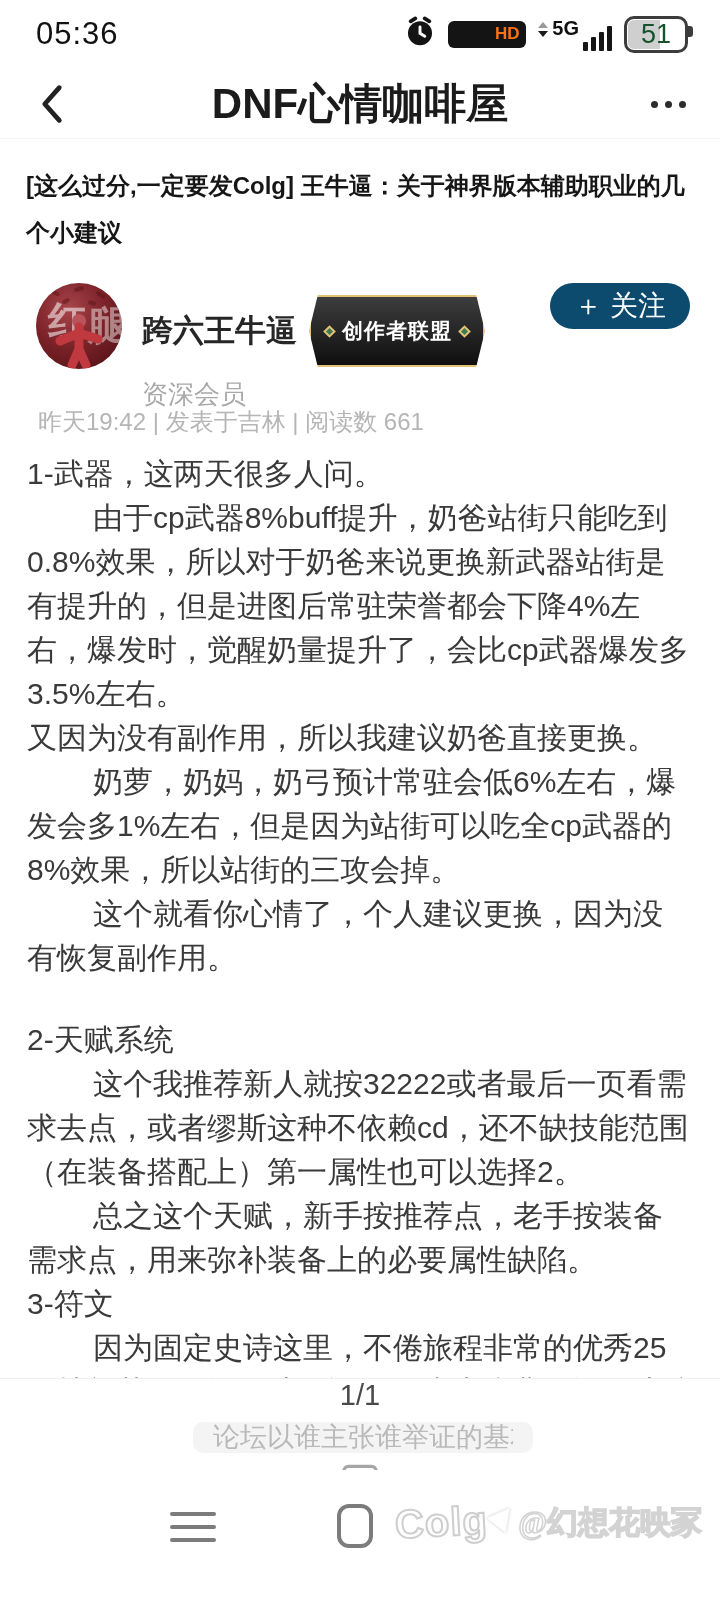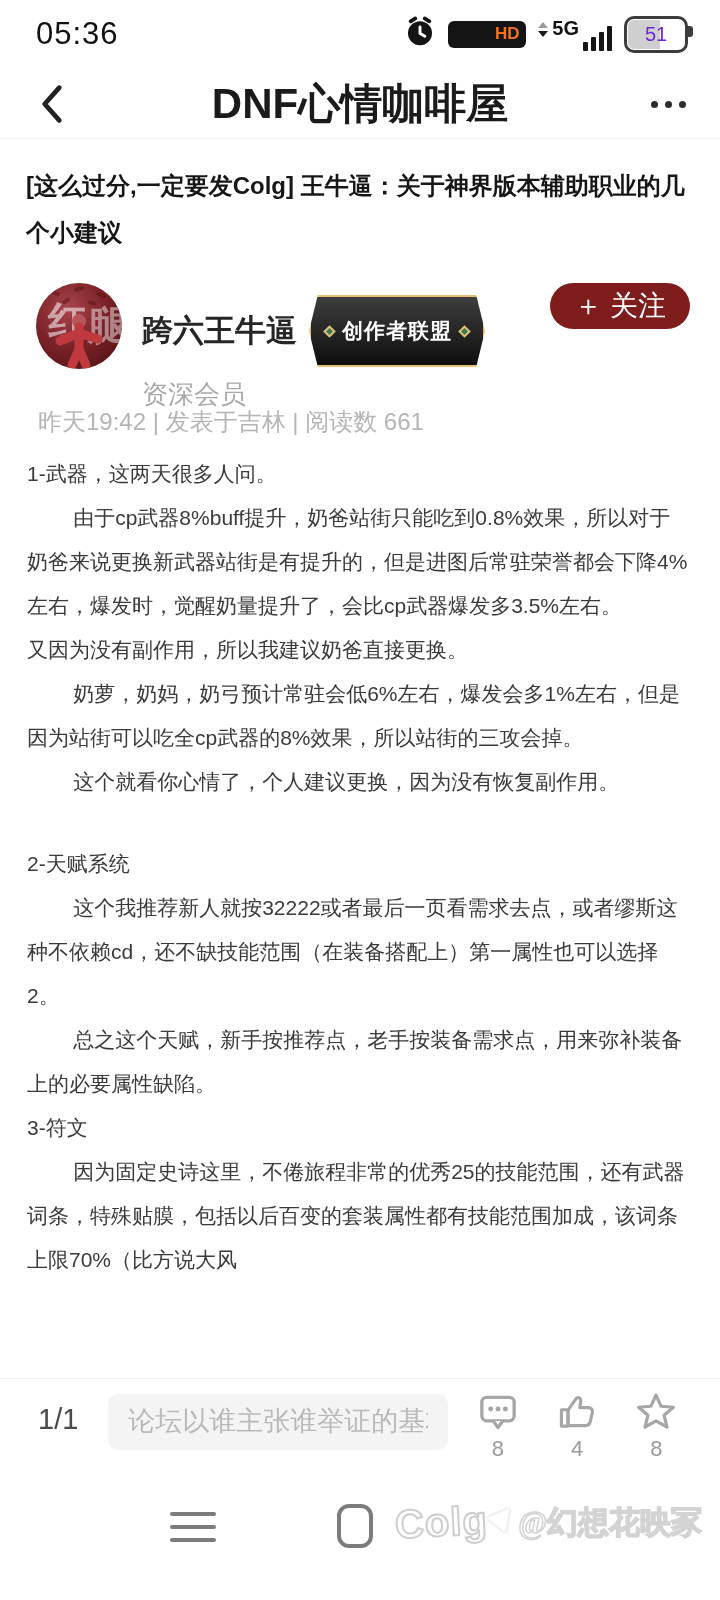--- a/index.html
+++ b/index.html
@@ -21,21 +21,21 @@
   .tri-down{width:0;height:0;border-left:5px solid transparent;border-right:5px solid transparent;border-top:6px solid #1a1a1a;}
   .net-label{font-size:20px;font-weight:700;color:#111;transform:translateY(-11px);}
   .bars{display:flex;align-items:flex-end;gap:3px;}
   .bars i{display:block;width:5px;background:#151515;border-radius:1px;}
   .bars i:nth-child(1){height:9px;}.bars i:nth-child(2){height:14px;}
   .bars i:nth-child(3){height:19px;}.bars i:nth-child(4){height:25px;}
   .battery{position:relative;width:58px;height:31px;border:3px solid #3c3c3c;border-radius:10px;
     display:flex;align-items:center;justify-content:center;margin-right:6px;}
   .battery::after{content:'';position:absolute;right:-8px;top:7px;width:5px;height:11px;background:#3c3c3c;border-radius:0 3px 3px 0;}
   .battery .fill{position:absolute;left:1px;top:1px;bottom:1px;width:55%;background:#cfcfcf;border-radius:6px 0 0 6px;}
-  .battery .pct{position:relative;font-size:20px;color:#6d28d9;}
+  .battery .pct{position:relative;font-size:27px;color:#14532d;}
   
   .nav-bar{position:absolute;top:70px;left:0;right:0;height:68px;display:flex;align-items:center;
     justify-content:space-between;padding:0 30px;border-bottom:1px solid #f4f4f4;}
   .nav-title{position:absolute;left:0;right:0;text-align:center;font-size:42px;font-weight:700;color:#1b1b1b;}
   .back-btn,.more-btn{position:relative;z-index:2;width:44px;height:44px;display:flex;align-items:center;justify-content:center;}
   .more-dots{display:flex;gap:7px;}
   .more-dots i{width:7px;height:7px;border-radius:50%;background:#2c2c2c;}
   
   .post-title{position:absolute;top:162px;left:26px;right:26px;
     font-size:24px;font-weight:700;line-height:47px;color:#161616;}
@@ -48,32 +48,32 @@
   .author-line1{display:flex;align-items:center;gap:12px;margin-top:12px;}
   .author-name{font-size:31px;font-weight:700;color:#262626;}
   .creator-badge{display:inline-flex;align-items:center;gap:8px;
     background:linear-gradient(180deg,#3d3d3d,#0f0f0f);
     border:2px solid #e3c277;padding:20px 14px;border-radius:8px;
     clip-path:polygon(5% 0,95% 0,100% 50%,95% 100%,5% 100%,0 50%);}
   .badge-text{font-size:21px;font-weight:700;color:#ffffff;letter-spacing:1px;}
   .badge-diamond{width:9px;height:9px;background:#e3c277;transform:rotate(45deg);position:relative;}
   .badge-diamond::after{content:'';position:absolute;left:2px;top:2px;right:2px;bottom:2px;background:#3f7a4e;}
   .author-level{font-size:26px;color:#a9a9a9;margin-top:10px;}
-  .follow-btn{flex:0 0 auto;background:#7f1d1d;color:#fff;font-size:28px;
+  .follow-btn{flex:0 0 auto;background:#0c4a6e;color:#fff;font-size:28px;
     height:46px;padding:0 24px;border:none;border-radius:23px;display:flex;align-items:center;gap:4px;}
   
   .meta-row{position:absolute;top:406px;left:38px;font-size:24px;color:#b5b5b5;}
   
-  .post-body{position:absolute;top:452px;left:27px;right:31px;font-size:21px;line-height:44px;color:#3a3a3a;}
+  .post-body{position:absolute;top:452px;left:27px;right:31px;font-size:30px;line-height:44px;color:#3a3a3a;}
   .post-body p{margin:0;}
   .post-body p.indent{text-indent:2.2em;}
   .post-body p.gap{margin-top:38px;}
   
   .bottom-bar{position:absolute;top:1378px;left:0;right:0;height:92px;background:#fff;
-    border-top:1px solid #efefef;display:flex;align-items:center;padding:0 24px;box-sizing:border-box;z-index:5;}
+    border-top:1px solid #efefef;display:flex;align-items:center;padding:0 24px;box-sizing:border-box;z-index:5;flex-direction:column;}
   .page-indicator{font-size:29px;color:#4a4a4a;margin:0 14px 10px 14px;}
   .comment-input{width:300px;height:56px;background:#f4f4f4;border:none;border-radius:10px;
     font-size:27px;color:#333;padding:0 20px;margin:0 10px 6px 16px;font-family:inherit;}
   .comment-input::placeholder{color:#b9b9b9;}
   .action-group{flex:1;display:flex;flex-direction:column;align-items:center;justify-content:flex-start;gap:0;}
   .action-count{font-size:22px;color:#9a9a9a;line-height:22px;}
   
   .gesture-bar{position:absolute;top:1470px;left:0;right:0;height:130px;background:#fff;z-index:5;}
   .menu-icon{position:absolute;left:170px;top:42px;width:46px;}
   .menu-icon i{display:block;height:4px;background:#7c7c7c;border-radius:2px;margin-bottom:9px;}

